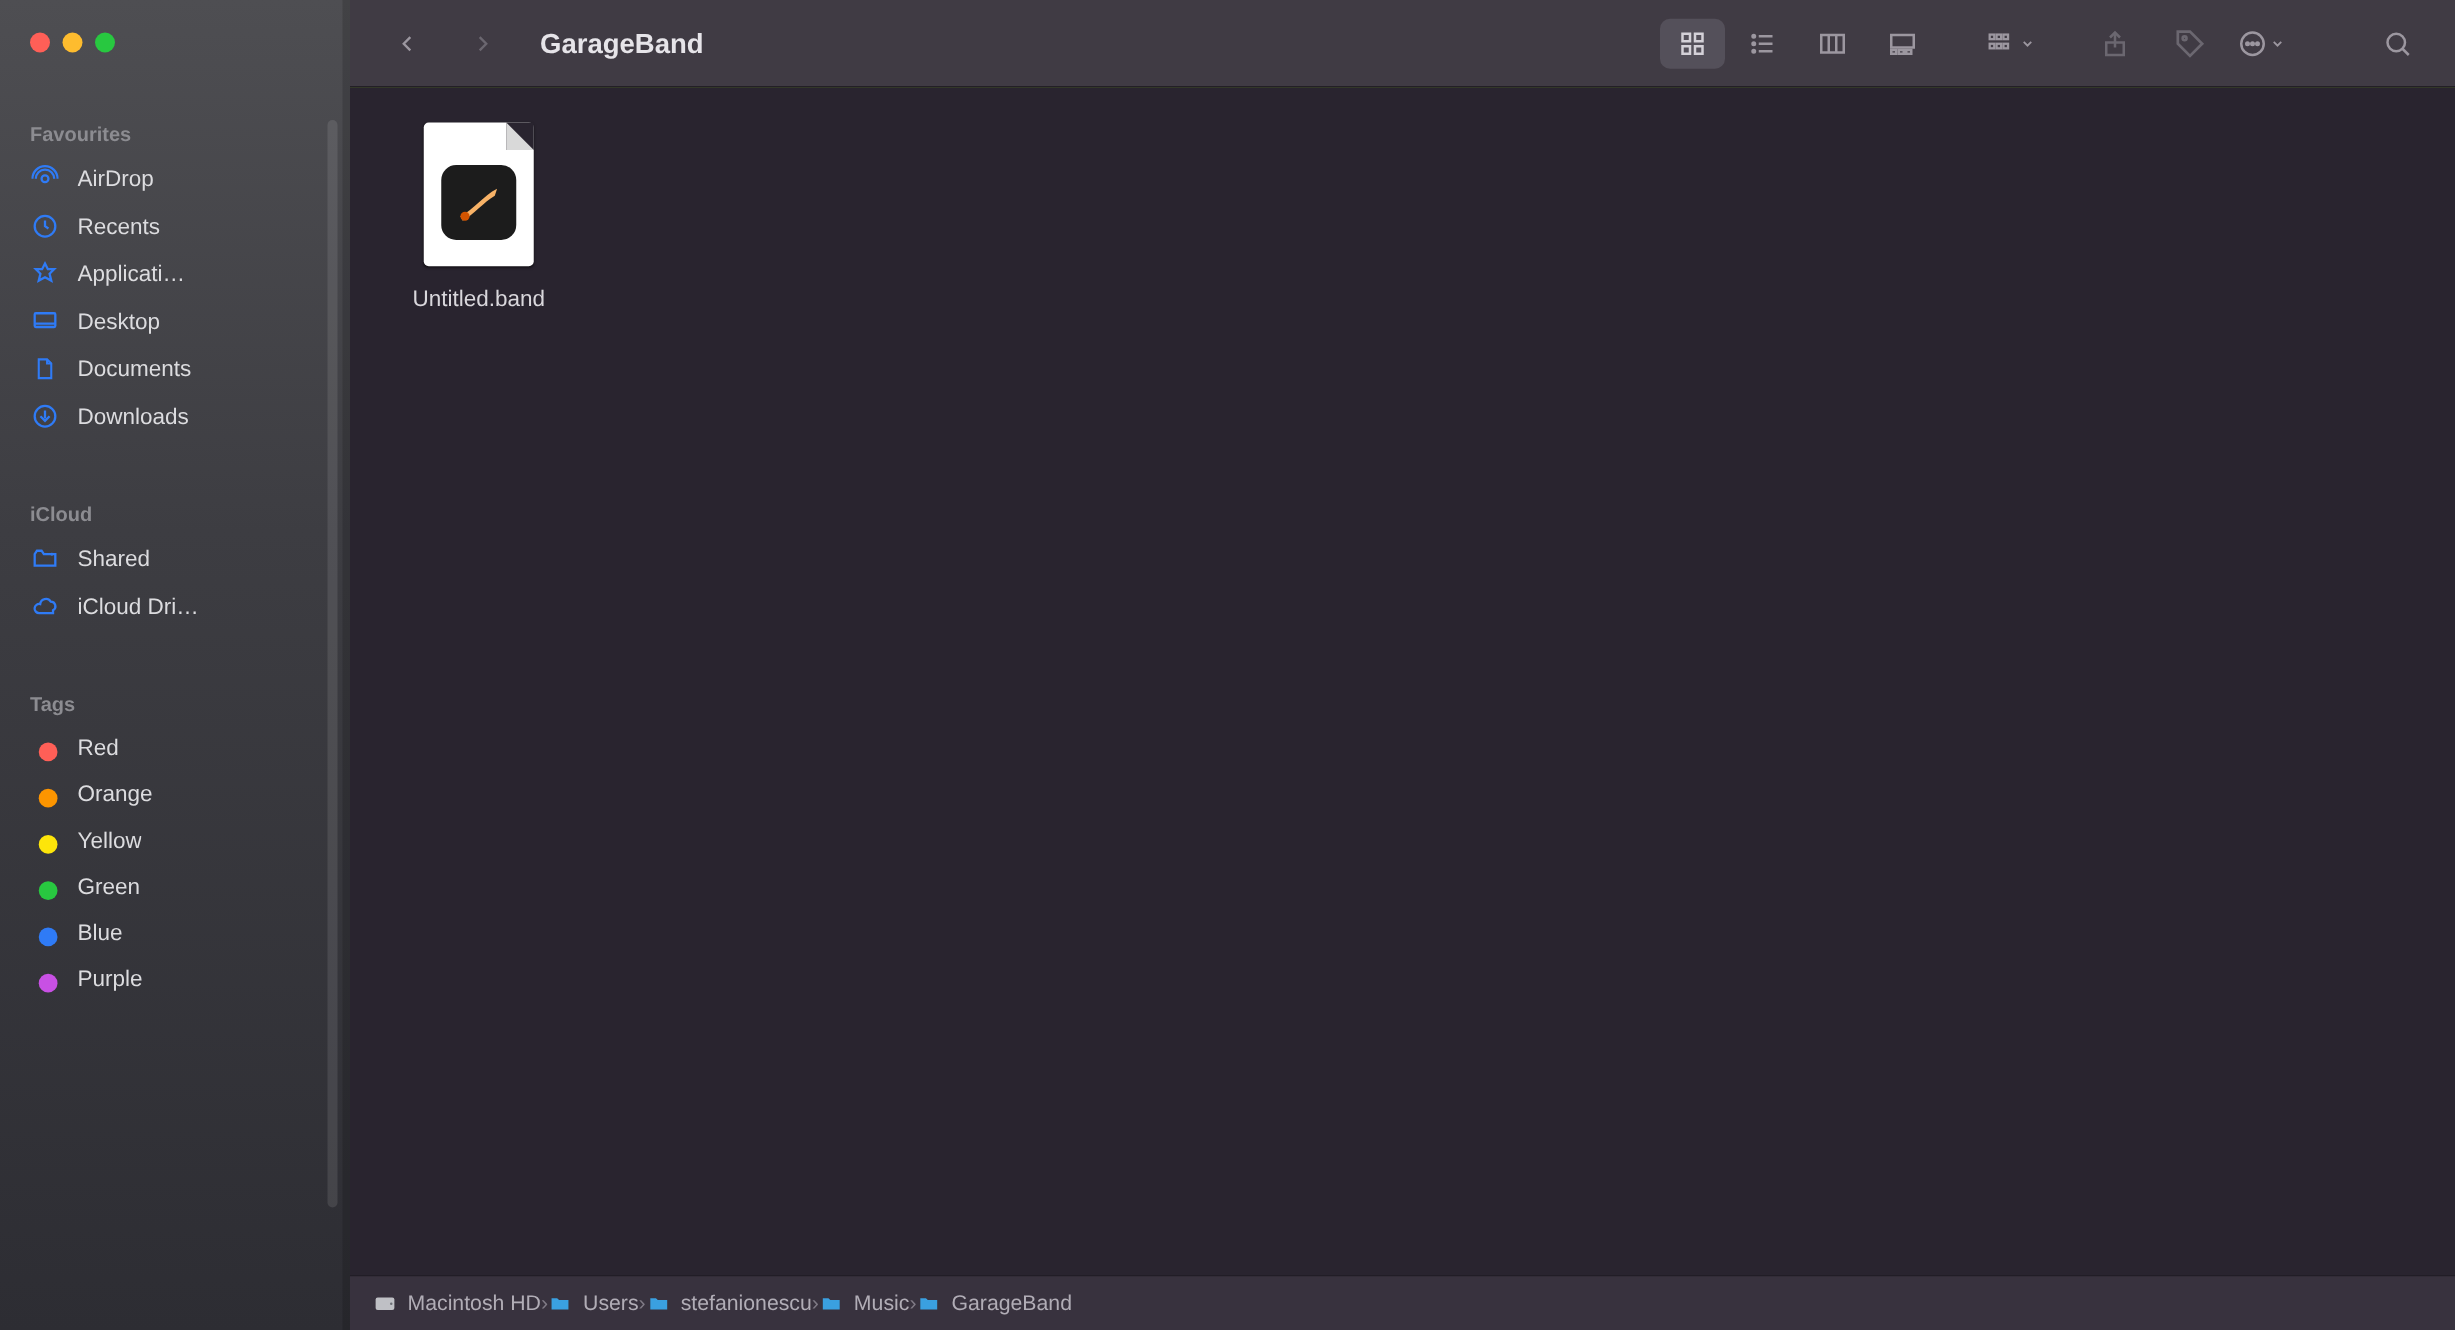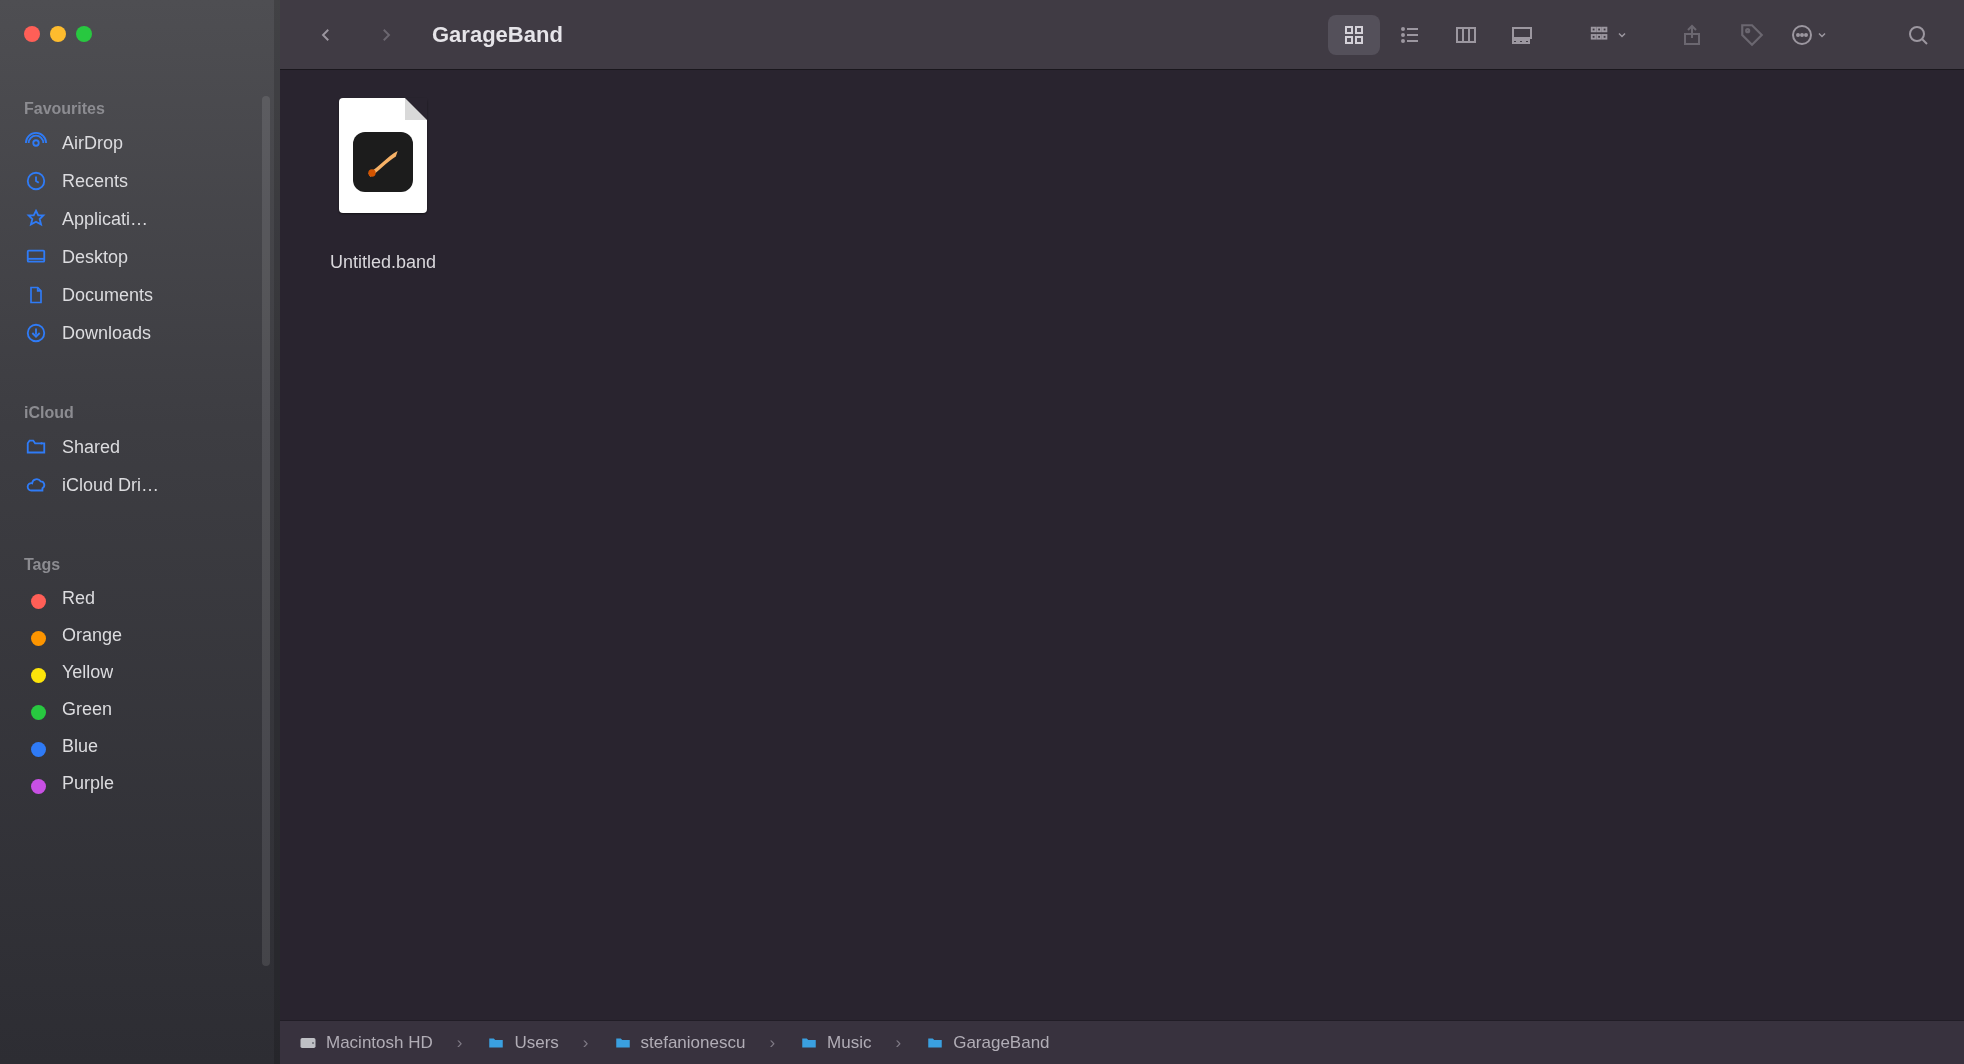--- a/index.html
+++ b/index.html
@@ -53,25 +53,25 @@
       box-shadow: 0 1px 2px rgba(0,0,0,.5);
     }
     .file-icon::after {
       content: ""; position: absolute; top: 0; right: 0; width: 0; height: 0;
       border-top: 22px solid #29242f; border-left: 22px solid #d9d9d9;
     }
     .file-icon .app {
       position: absolute; top: 34px; left: 14px; width: 60px; height: 60px; border-radius: 12px; background: #1c1c1c;
       display:flex;align-items:center;justify-content:center;
     }
-    .file-name { color: #d9d7dc; font-size: 18px; text-align: center; margin-top: 23px; }
+    .file-name { color: #d9d7dc; font-size: 18px; text-align: center; }
 
     .pathbar {
       height: 44px; background: #38323e; border-top: 1px solid #211d26; display: flex; align-items: center;
-      padding: 0 18px; gap: 24px; color: #b1adb6; font-size: 17px;
+      padding: 0 18px; gap: 0; color: #b1adb6; font-size: 17px;
     }
     .crumb { display: flex; align-items: center; gap: 8px; }
     .crumb svg { flex-shrink: 0; }
     .chev { color: #7f7a85; }
 
     svg { display: block; }
   </style>
 </head>
 <body>
 

